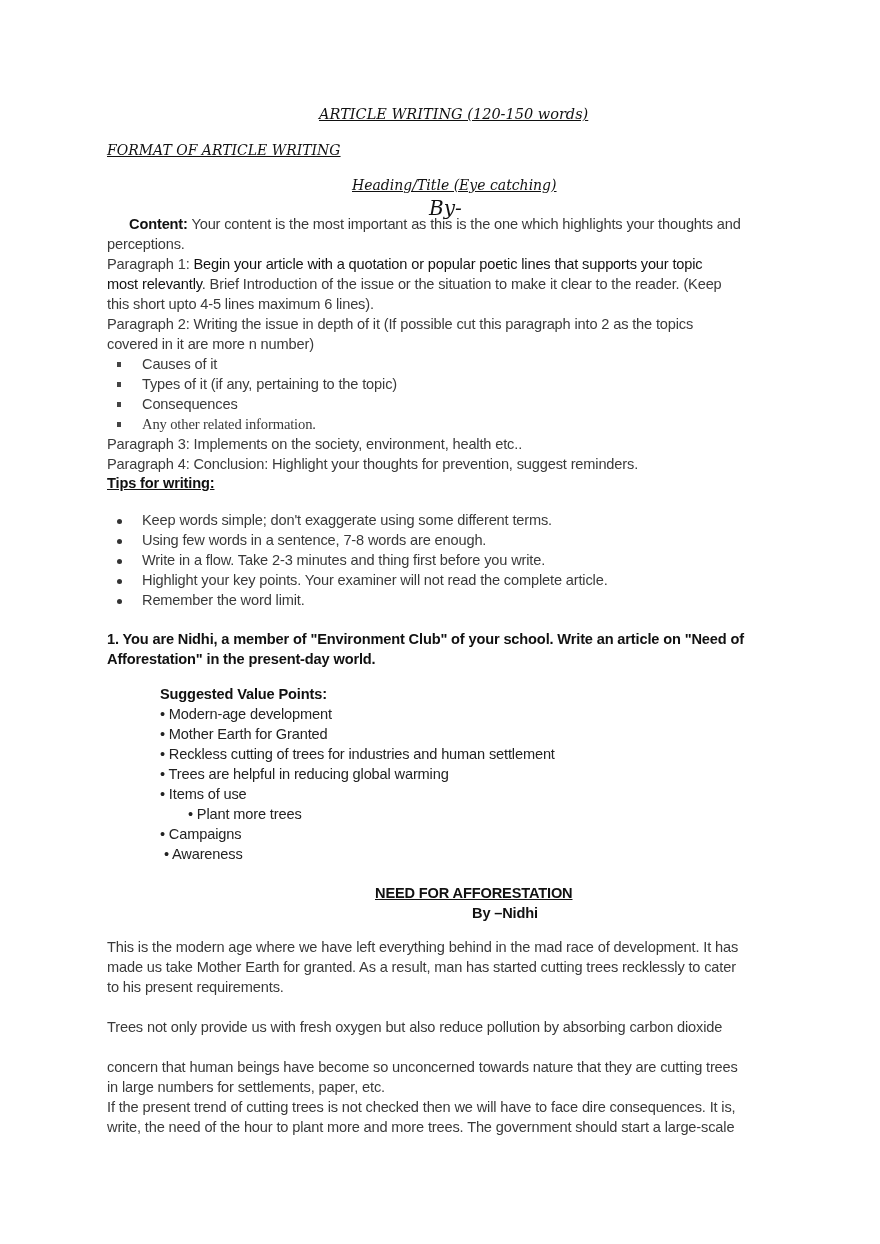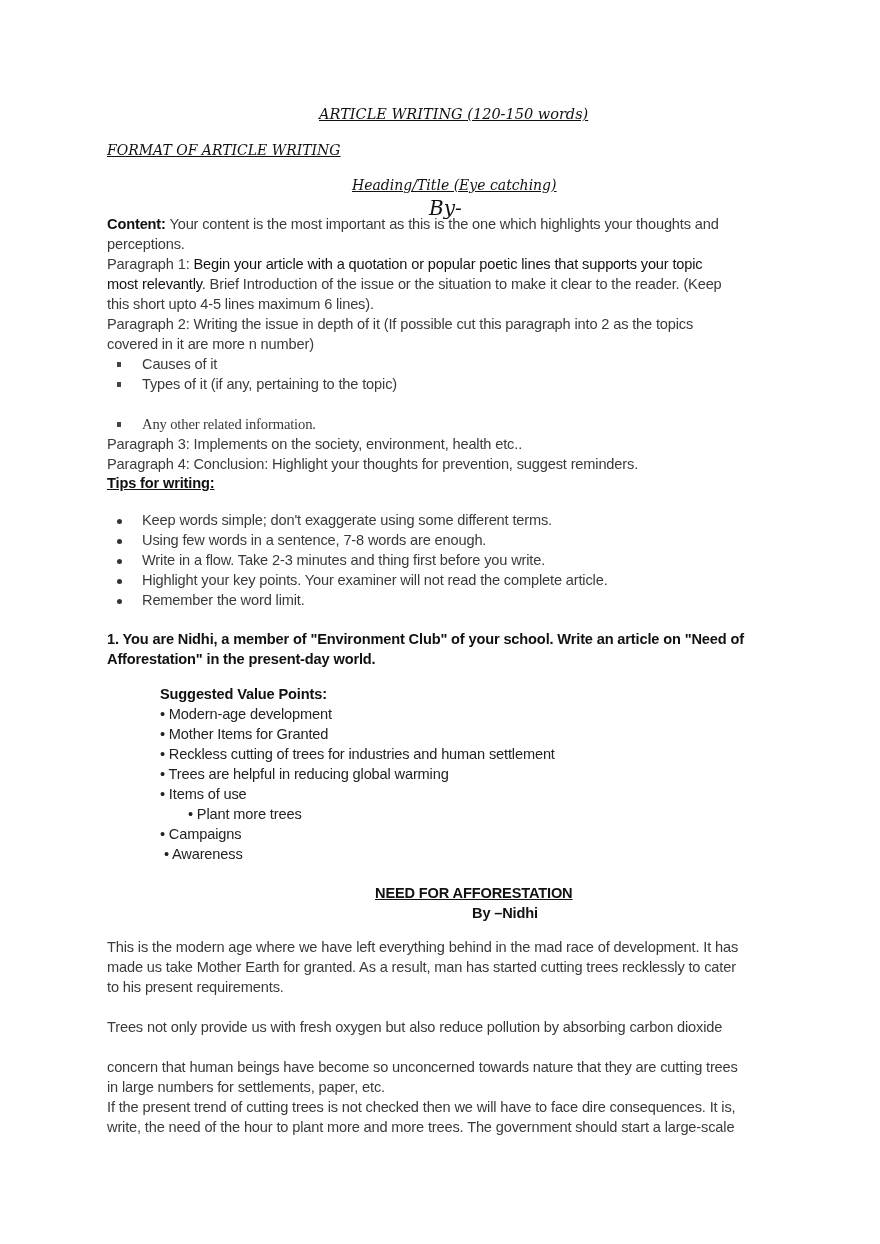--- a/index.html
+++ b/index.html
@@ -30,21 +30,21 @@
 <div class="page">
 
   <div class="abs script" style="left:212px; top:106px; font-size:14.5px;">ARTICLE WRITING (120-150 words)</div>
 
   <div class="abs script" style="left:0; top:142px; font-size:14px;">FORMAT OF ARTICLE WRITING</div>
 
   <div class="abs script" style="left:245px; top:177px; font-size:14px;">Heading/Title (Eye catching)</div>
   <div class="abs script" style="left:322px; top:196px; font-size:20px; text-decoration:none;">By-</div>
 
   <div class="abs body-text" style="left:0; top:214px; width:670px; height:260px;">
-    <div class="line" style="top:0;">
+    <div class="line" style="top:0;margin-left:22px;">
       <span class="bold">Content:</span><span> Your content is the most important as this is the one which highlights your thoughts and</span>
     </div>
     <div class="line" style="top:20px;">perceptions.</div>
 
     <div class="line" style="top:40px;">
       <span>Paragraph 1: </span><span class="dark">Begin your article with a quotation or popular poetic lines that supports your topic</span>
     </div>
     <div class="line" style="top:60px;">
       <span class="dark">most relevantly</span><span>. Brief Introduction of the issue or the situation to make it clear to the reader. (Keep</span>
     </div>
@@ -53,20 +53,24 @@
     <div class="line" style="top:100px;">Paragraph 2: Writing the issue in depth of it (If possible cut this paragraph into 2 as the topics</div>
     <div class="line" style="top:120px;">covered in it are more n number)</div>
 
     <div class="line" style="top:140px; width:600px; height:20px;">
       <span class="sq-bullet"></span>
       <span class="item-text">Causes of it</span>
     </div>
     <div class="line" style="top:160px; width:600px; height:20px;">
       <span class="sq-bullet"></span>
       <span class="item-text">Types of it (if any, pertaining to the topic)</span>
+    </div>
+    <div class="line" style="top:180px; width:600px; height:20px;">
+      <span class="sq-bullet"></span>
+      <span class="item-text">Consequences</span>
     </div>
     <div class="line" style="top:200px; width:600px; height:20px;font-family:Liberation Serif, serif;">
       <span class="sq-bullet"></span>
       <span class="item-text">Any other related information.</span>
     </div>
 
     <div class="line" style="top:220px;">Paragraph 3: Implements on the society, environment, health etc..</div>
     <div class="line" style="top:240px;">Paragraph 4: Conclusion: Highlight your thoughts for prevention, suggest reminders.</div>
   </div>
 
@@ -94,21 +98,21 @@
       <span class="item-text">Remember the word limit.</span>
     </div>
   </div>
 
   <div class="abs body-text bold" style="left:0; top:629px;">1. You are Nidhi, a member of "Environment Club" of your school. Write an article on "Need of</div>
   <div class="abs body-text bold" style="left:0; top:649px;">Afforestation" in the present-day world.</div>
 
   <div class="abs body-text" style="left:53px; top:684px; width:600px; height:180px; color:#222;">
     <div class="line bold" style="top:0;">Suggested Value Points:</div>
     <div class="line" style="top:20px;">• Modern-age development</div>
-    <div class="line" style="top:40px;">• Mother Items for Granted</div>
+    <div class="line" style="top:40px;">• Mother Earth for Granted</div>
     <div class="line" style="top:60px;">• Reckless cutting of trees for industries and human settlement</div>
     <div class="line" style="top:80px;">• Trees are helpful in reducing global warming</div>
     <div class="line" style="top:100px;">• Items of use</div>
     <div class="line" style="top:120px;margin-left:28px;">• Plant more trees</div>
     <div class="line" style="top:140px;">• Campaigns</div>
     <div class="line" style="top:160px; white-space:pre;"> • Awareness</div>
   </div>
 
   <div class="abs body-text bold u" style="left:268px; top:883px;">NEED FOR AFFORESTATION</div>
   <div class="abs body-text bold" style="left:365px; top:903px;">By –Nidhi</div>

